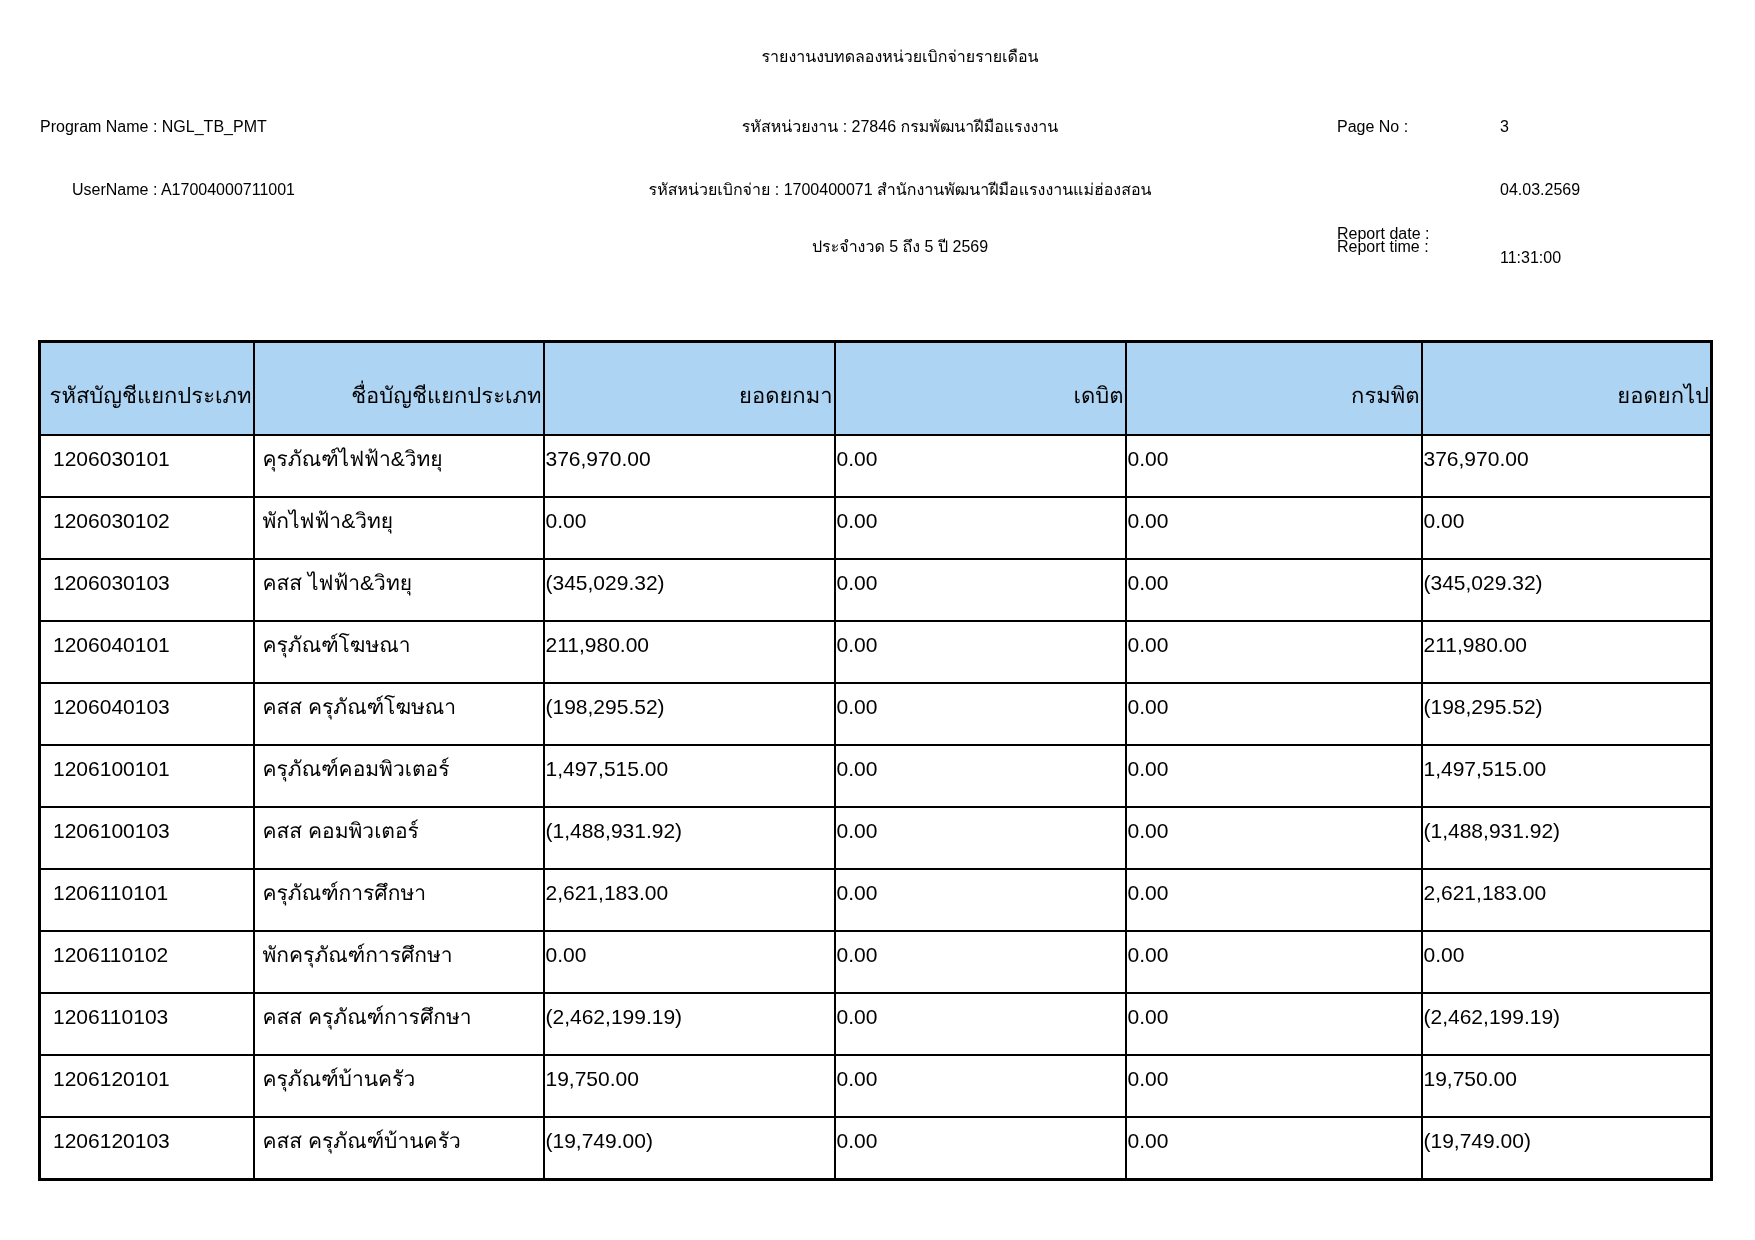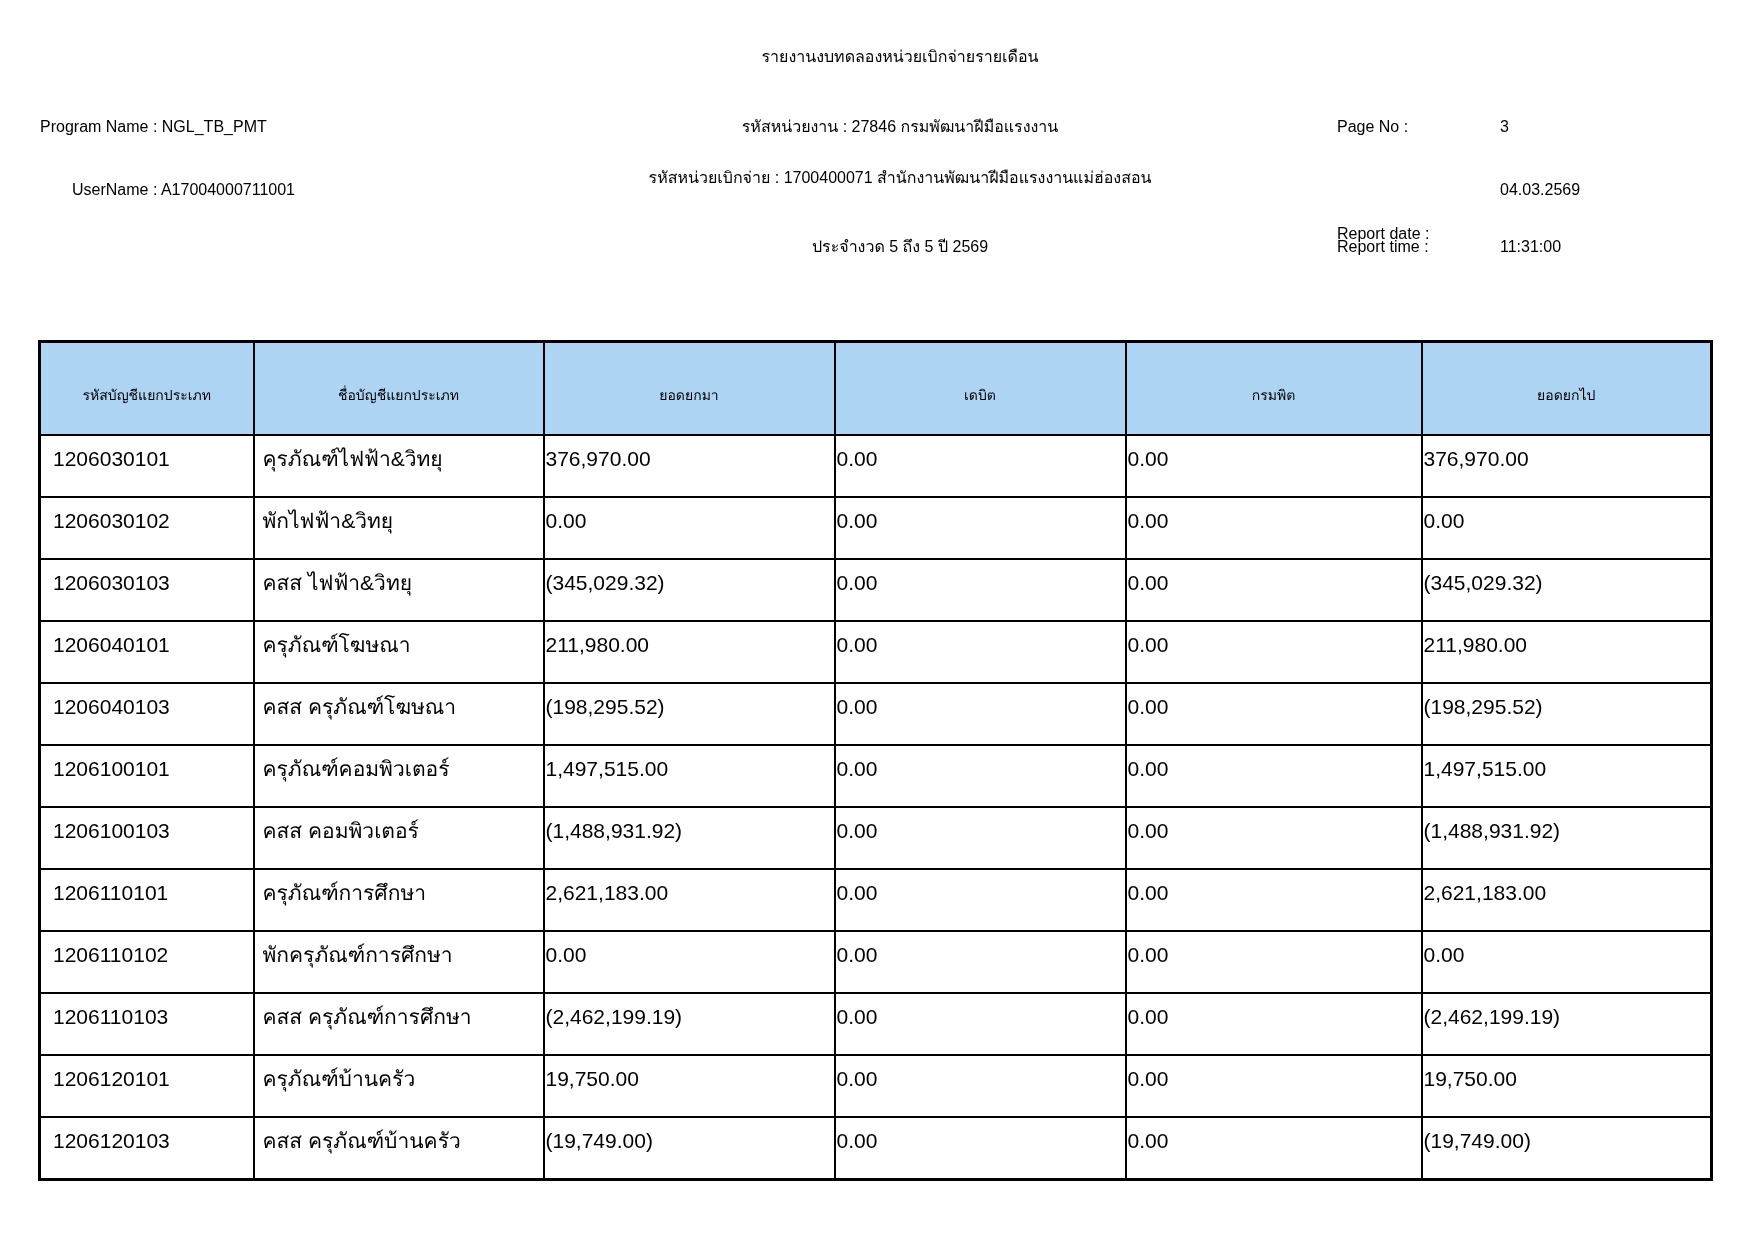--- a/index.html
+++ b/index.html
@@ -35,25 +35,25 @@
     width: 1672px;
     border: 3px solid var(--border, #000);
   }
   th, td {
     border: 2px solid var(--border, #000);
     overflow: hidden;
   }
   thead th {
     background: var(--header-bg, #aed4f4);
     font-weight: normal;
-    font-size: 14px;
+    font-size: 22px;
     height: 76px;
     vertical-align: middle;
     padding-top: 14px;
-    text-align: center;
+    text-align: right;
   }
   tbody td {
     height: 48px;
     vertical-align: top;
     padding-top: 11px;
     font-size: 21px;
     line-height: 24px;
     background: #ffffff;
   }
   td.code { padding-left: 12px; text-align: left; }
@@ -64,27 +64,27 @@
 <body>
 
 <div class="abs center-line hdr-text" style="top:43px;">รายงานงบทดลองหน่วยเบิกจ่ายรายเดือน</div>
 
 <div class="abs hdr-text" style="left:40px; top:113px;">Program Name : NGL_TB_PMT</div>
 <div class="abs center-line hdr-text" style="top:113px;">รหัสหน่วยงาน : 27846 กรมพัฒนาฝีมือแรงงาน</div>
 <div class="abs hdr-text" style="left:1337px; top:113px;">Page No :</div>
 <div class="abs hdr-text" style="left:1500px; top:113px;">3</div>
 
 <div class="abs hdr-text" style="left:40px; top:176px;margin-left:32px;">UserName : A17004000711001</div>
-<div class="abs center-line hdr-text" style="top:164px;">รหัสหน่วยเบิกจ่าย : 1700400071 สำนักงานพัฒนาฝีมือแรงงานแม่ฮ่องสอน</div>
+<div class="abs center-line hdr-text" style="top:176px;">รหัสหน่วยเบิกจ่าย : 1700400071 สำนักงานพัฒนาฝีมือแรงงานแม่ฮ่องสอน</div>
 <div class="abs hdr-text" style="left:1337px; top:172px;margin-top:48px;">Report date :</div>
 <div class="abs hdr-text" style="left:1500px; top:176px;">04.03.2569</div>
 
 <div class="abs center-line hdr-text" style="top:233px;">ประจำงวด 5 ถึง 5 ปี 2569</div>
 <div class="abs hdr-text" style="left:1337px; top:233px;">Report time :</div>
-<div class="abs hdr-text" style="left:1500px; top:233px;text-align:center;">11:31:00</div>
+<div class="abs hdr-text" style="left:1500px; top:244px;text-align:center;">11:31:00</div>
 
 <div id="tbl-wrap">
   <table>
     <colgroup>
       <col style="width:214px;">
       <col style="width:290px;">
       <col style="width:291px;">
       <col style="width:291px;">
       <col style="width:296px;">
       <col style="width:290px;">

